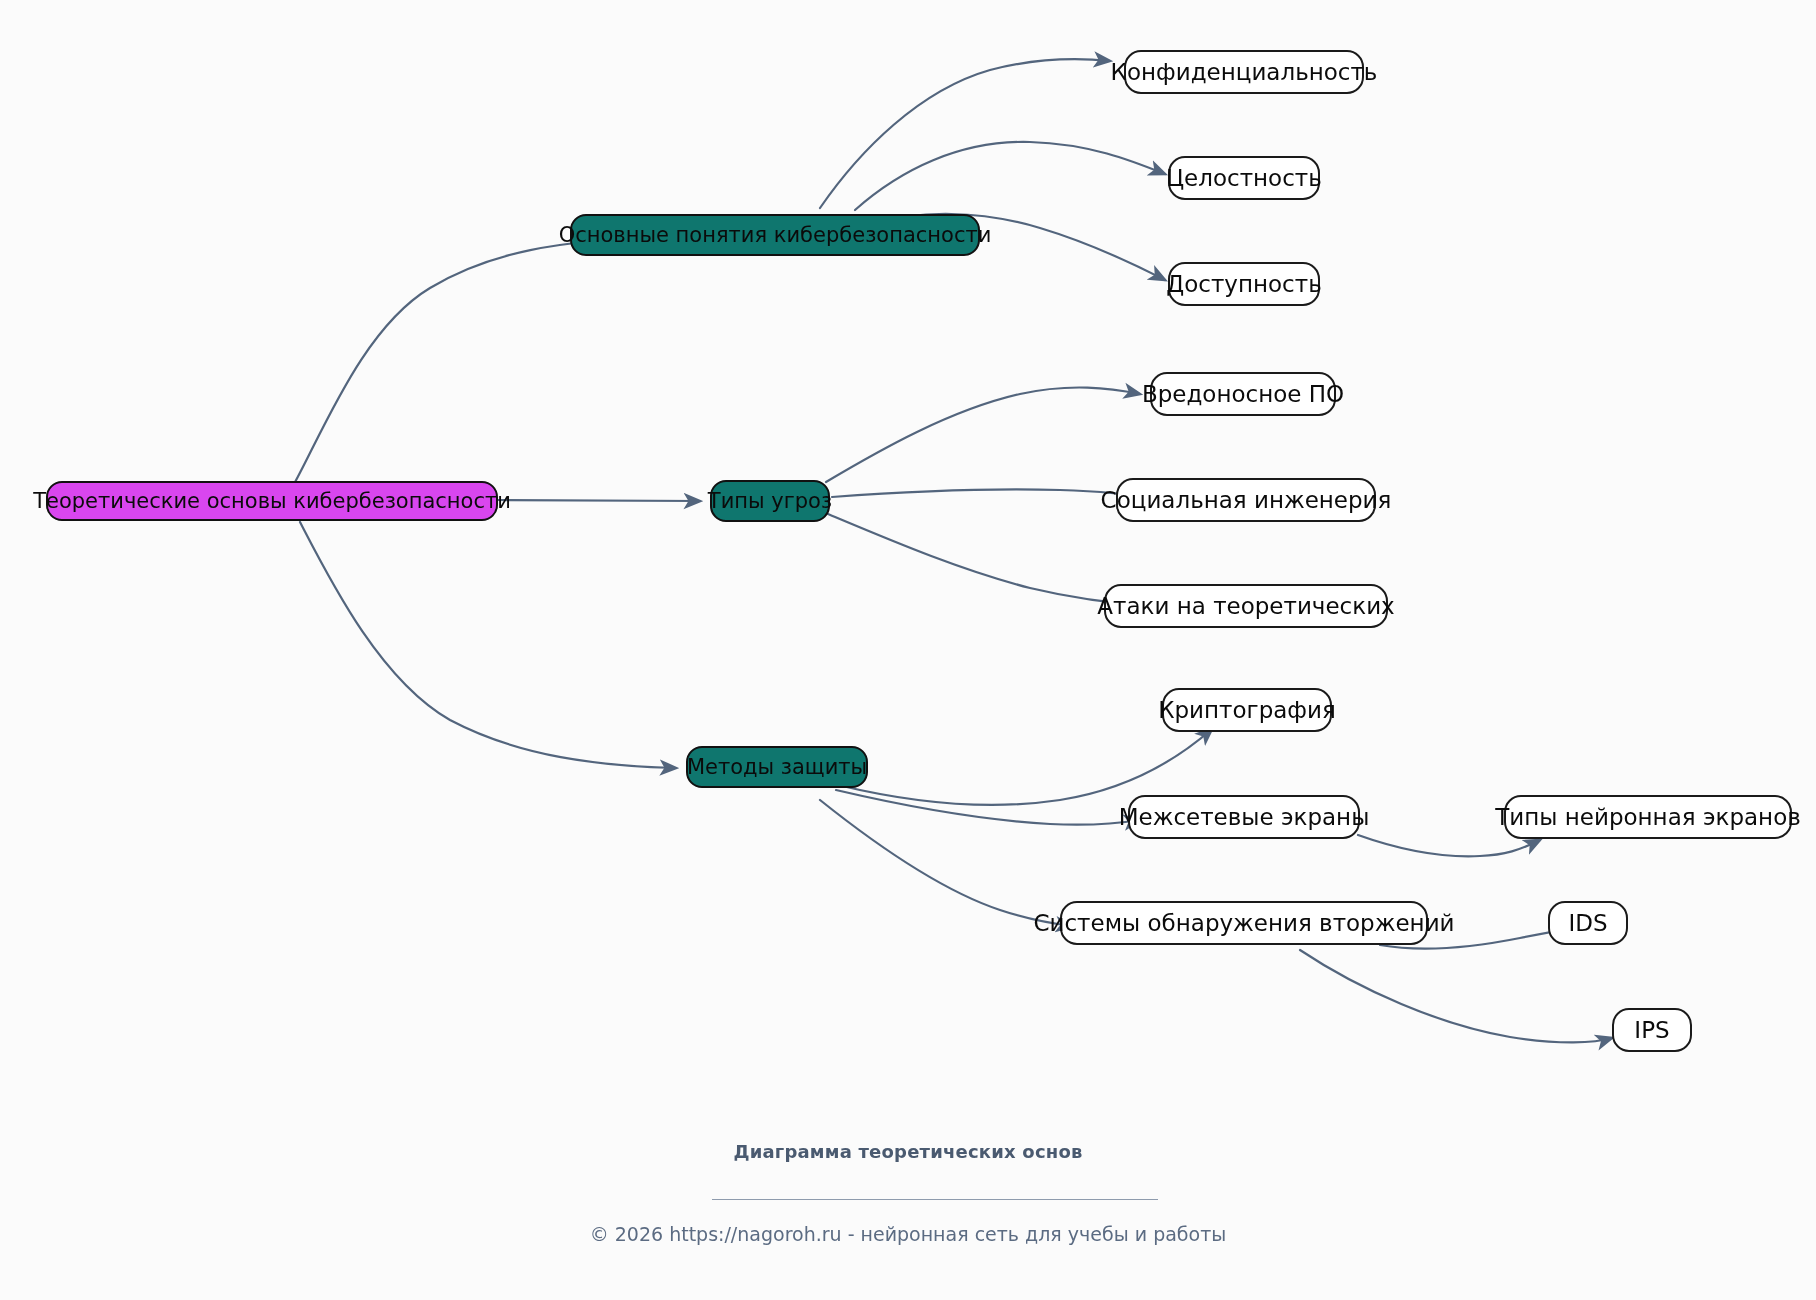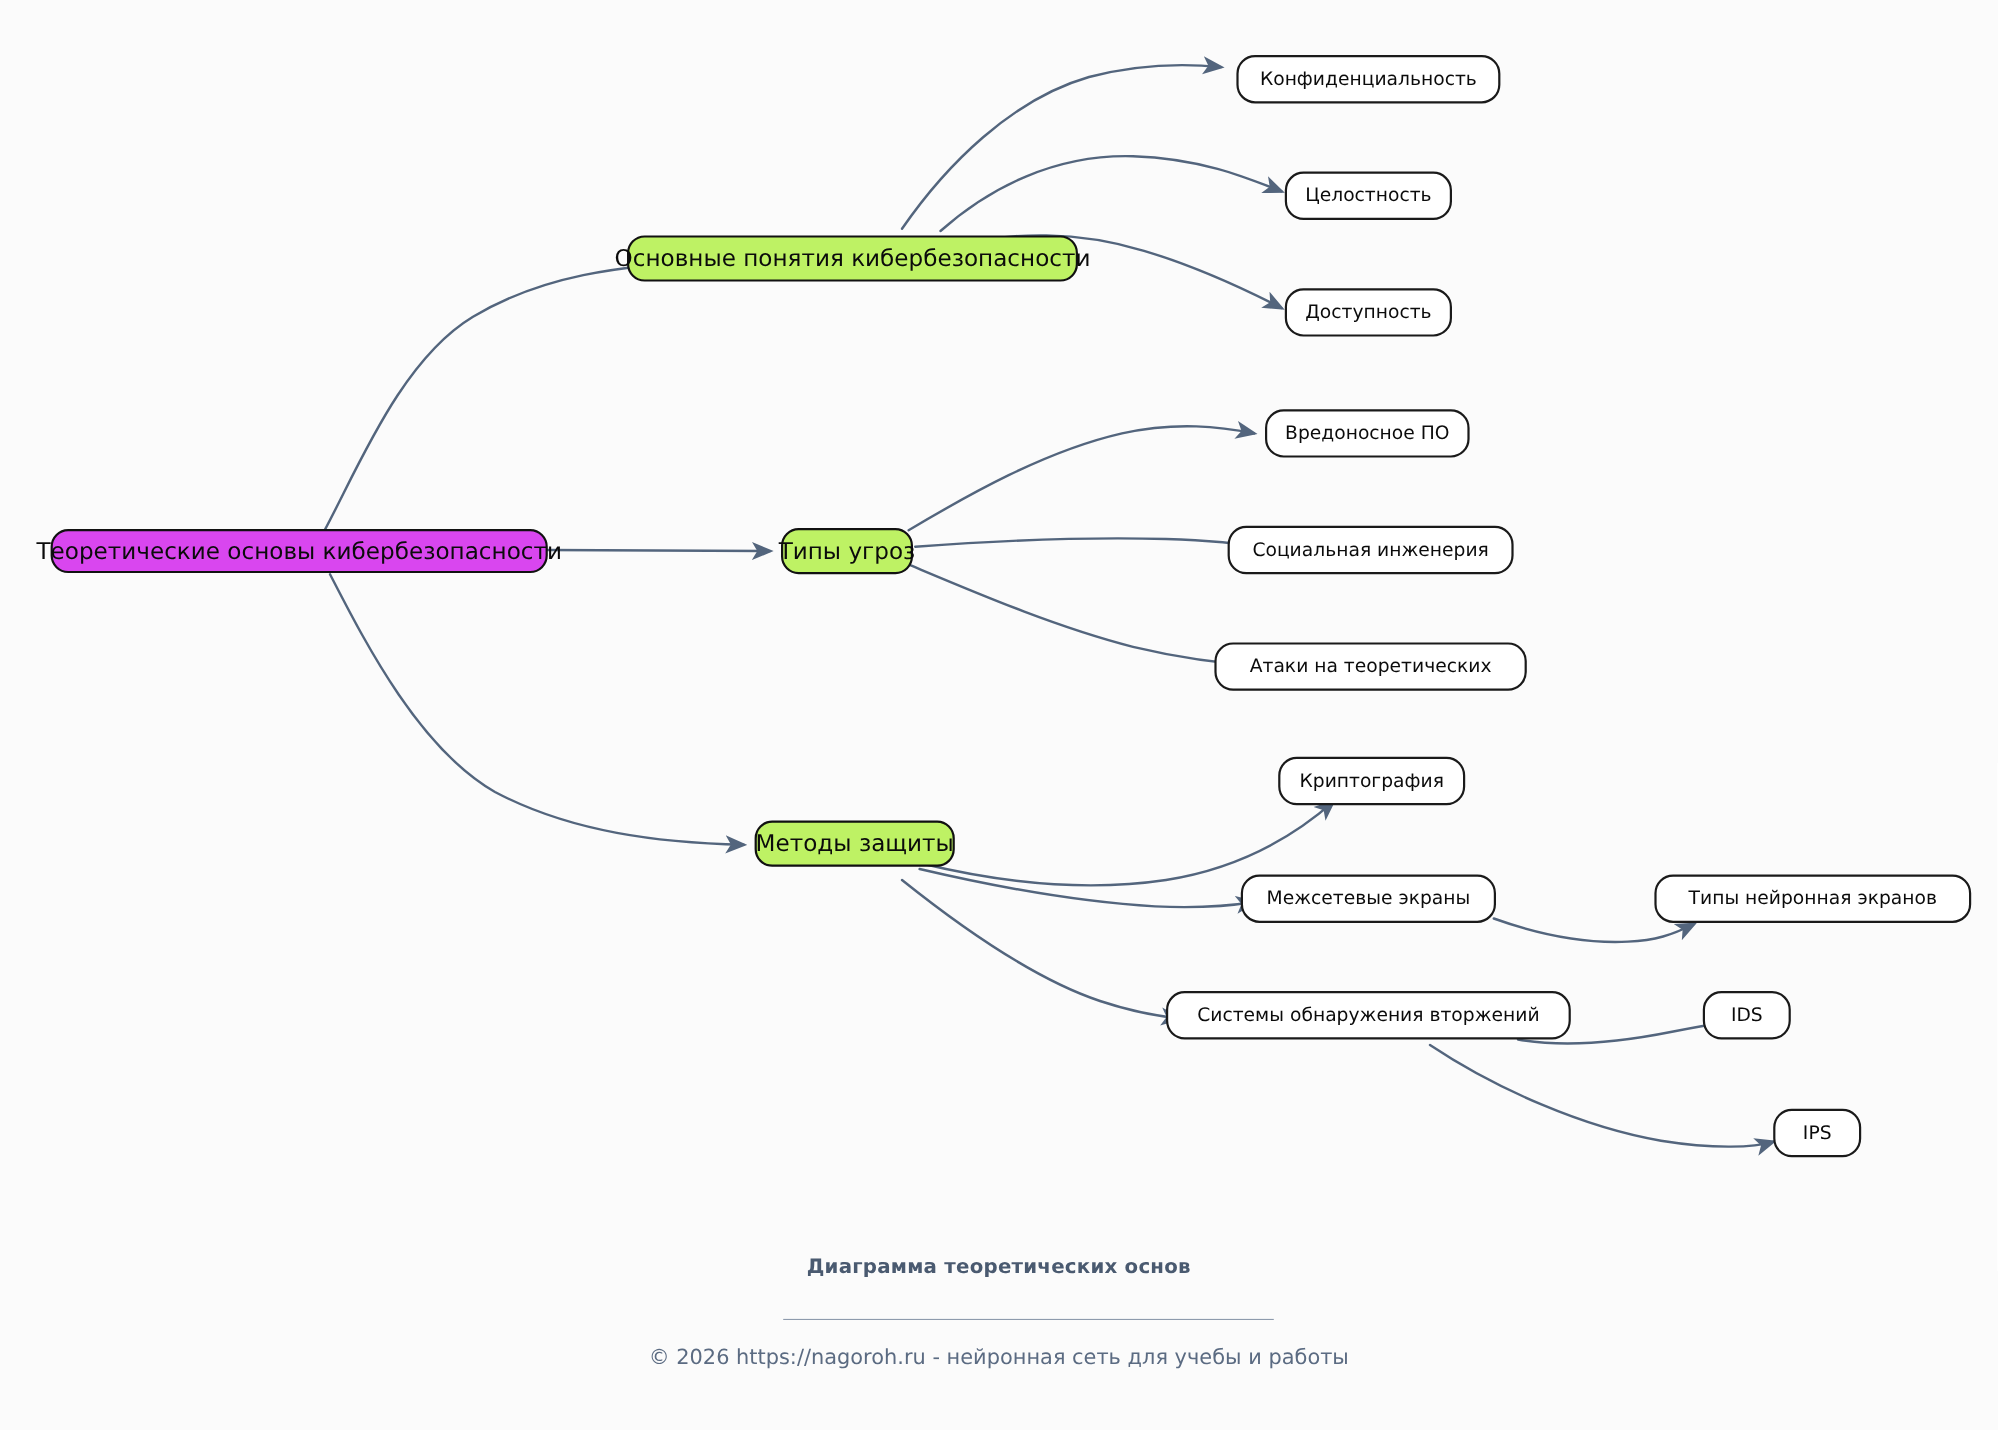--- a/index.html
+++ b/index.html
@@ -43,32 +43,32 @@
   }
   .node-root {
     background: #d946ef;
     border: 2.2px solid #111111;
     color: #0b0b0b;
     font-size: 21px;
     border-radius: 16px;
     padding: 0 16px;
   }
   .node-branch {
-    background: #bef264;
+    background: #0f766e;
     border: 2.2px solid #111111;
     color: #0b0b0b;
     font-size: 21px;
     border-radius: 16px;
     padding: 0 16px;
   }
   .node-leaf {
     background: #ffffff;
     border: 2.2px solid #1a1a1a;
     color: #0b0b0b;
-    font-size: 17px;
+    font-size: 23px;
     border-radius: 17px;
     padding: 0 16px;
   }
   .footer {
     position: absolute;
     left: 0;
     width: 1816px;
     text-align: center;
     z-index: 6;
   }

